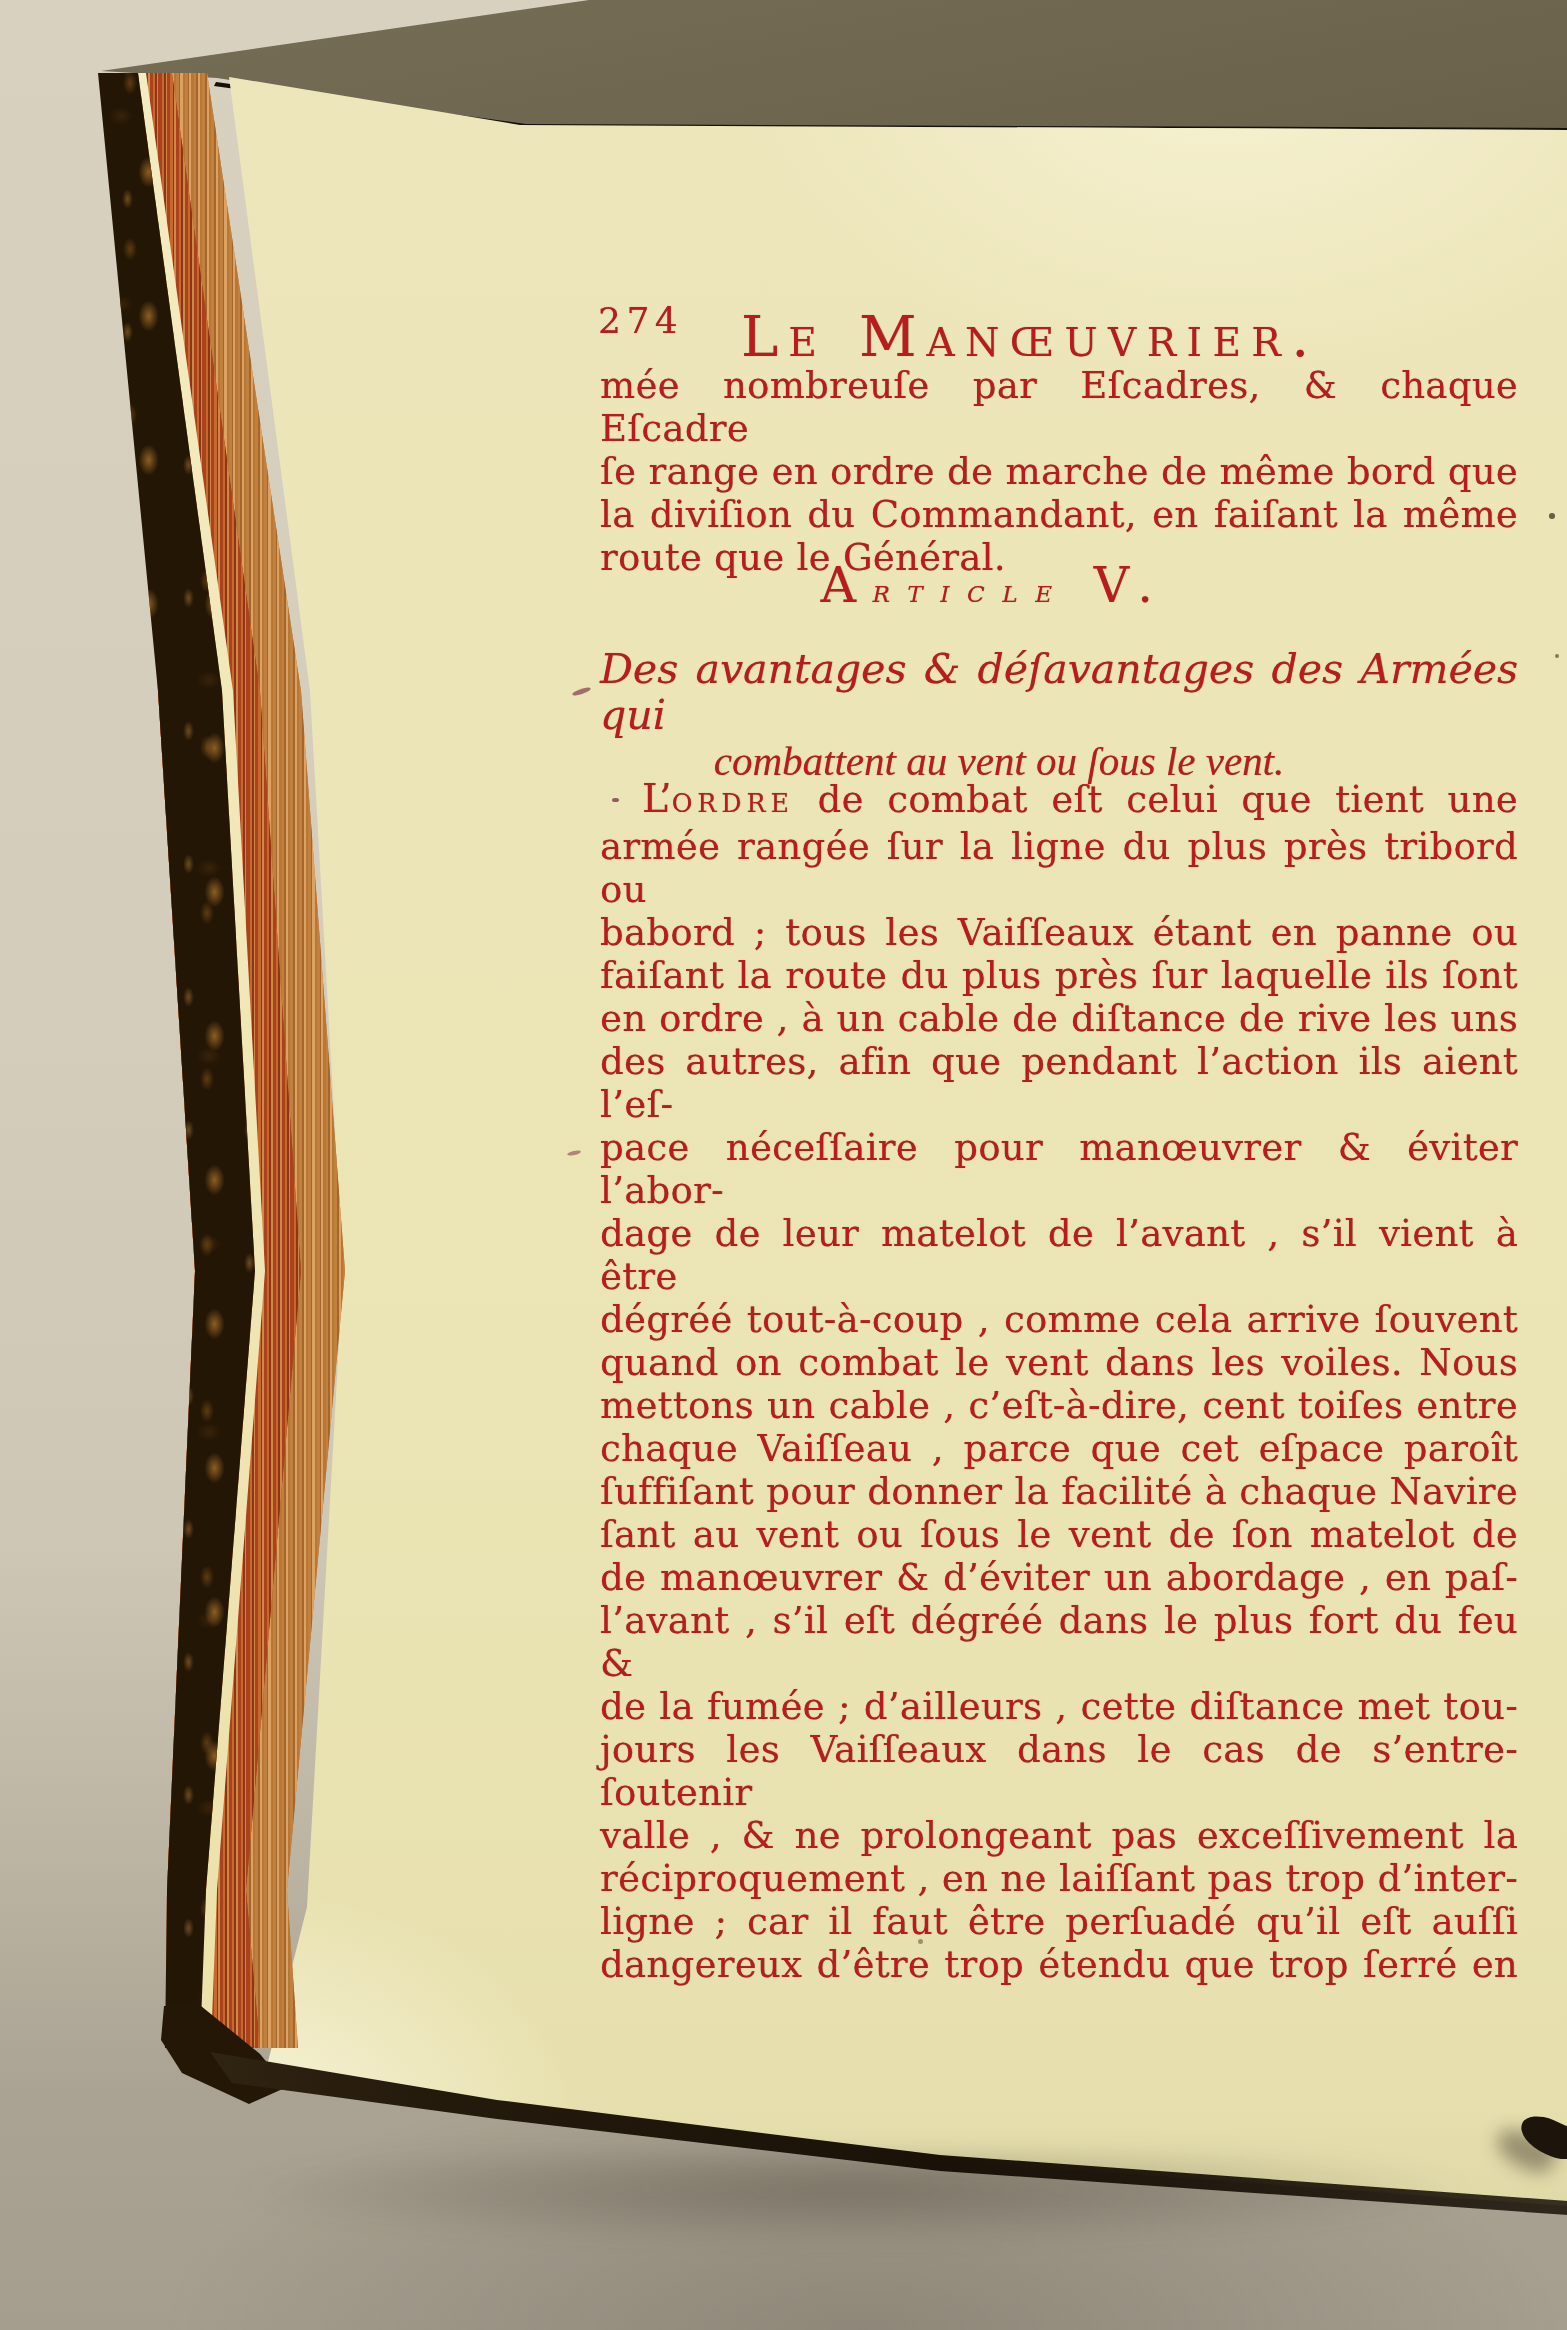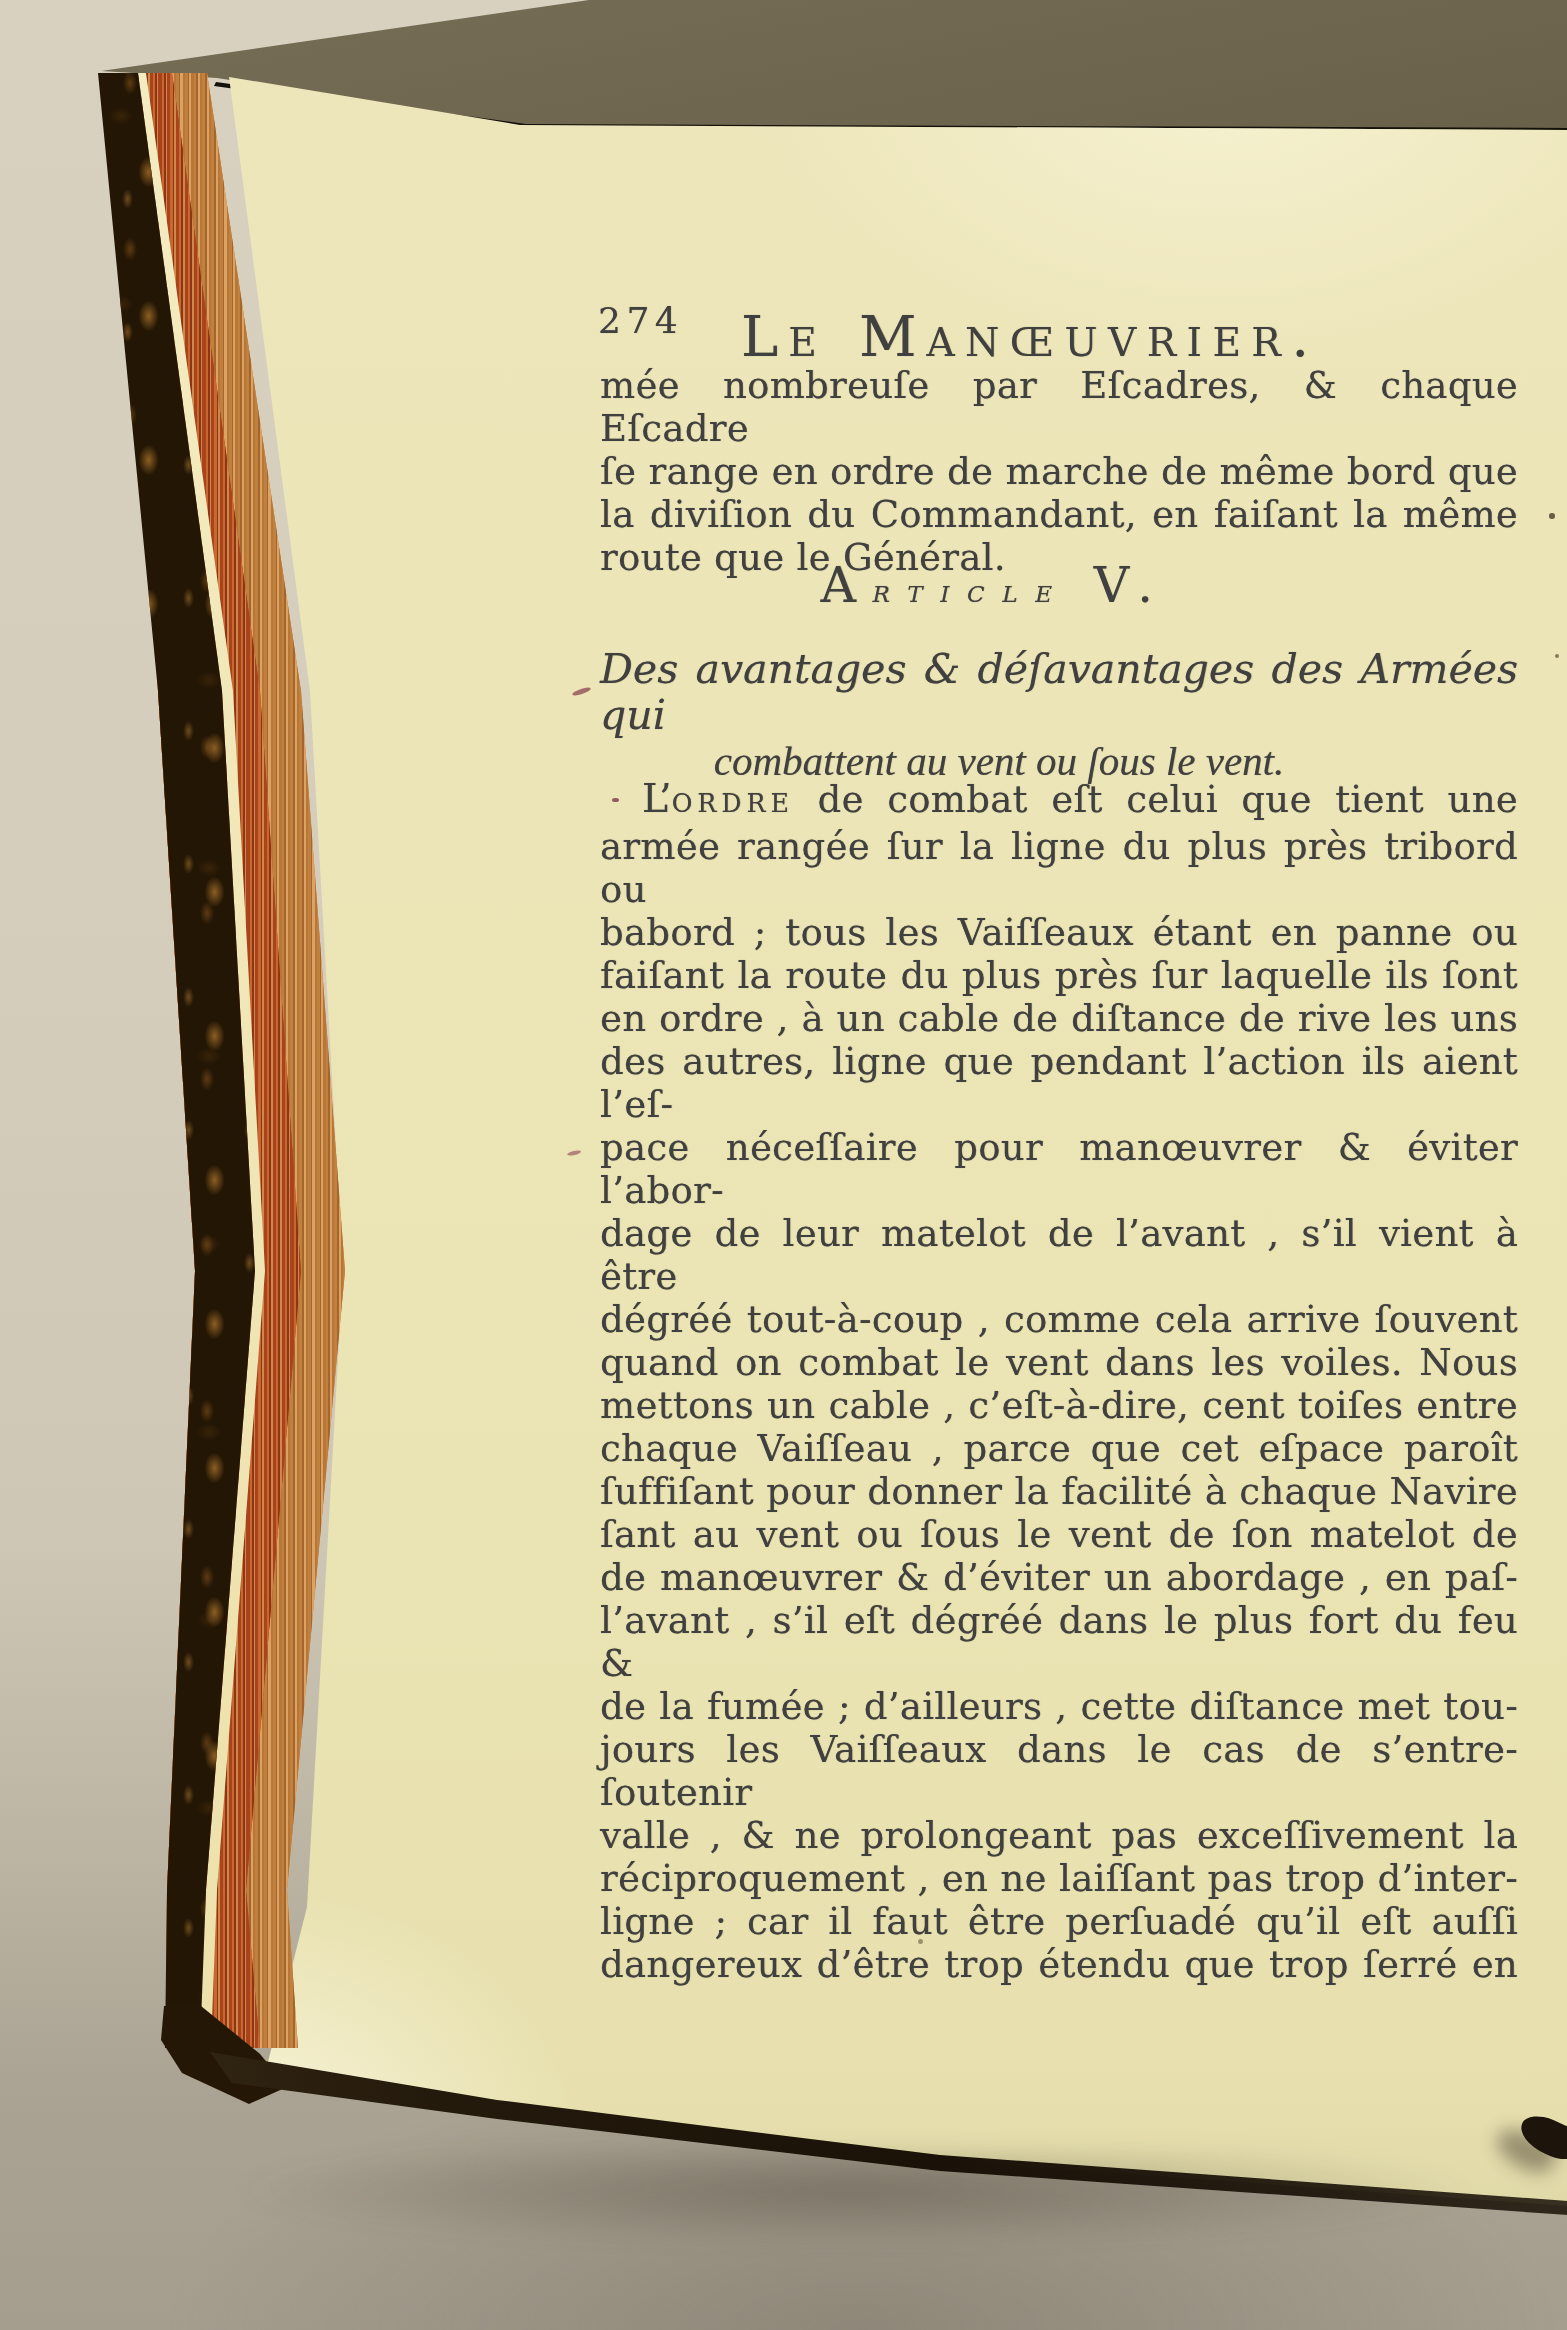--- a/index.html
+++ b/index.html
@@ -67,21 +67,21 @@
     background:radial-gradient(60% 55% at 45% 30%, rgba(70,64,52,.38), rgba(70,64,52,0) 75%);
     filter:blur(10px);
   }
   #corner-mark{
     position:absolute;left:1519px;top:2120px;width:61px;height:34px;
     background:#1d150b;border-radius:50% 10% 40% 60%;transform:rotate(24deg);
     box-shadow:-16.6px 22px 16.6px rgba(60,52,40,.45);
   }
 
   
-  .ink{color:#404040;text-shadow:0.3px 0.4px 0.8px rgba(47,35,18,.5);}
+  .ink{color:#b91c1c;text-shadow:0.3px 0.4px 0.8px rgba(47,35,18,.5);}
   .tblock{position:absolute;left:600px;width:918px;}
   .line{text-align:justify;text-align-last:justify;}
   .line.last{text-align-last:left;}
 
   #page-number{position:absolute;left:598px;top:300px;font-size:36px;letter-spacing:5.5px;}
   #running-title{top:280px;text-align:center;transform:translateX(-29px);white-space:nowrap;margin-top:24px;}
   #running-title .bigcap{font-size:56px;letter-spacing:10px;}
   #running-title .smcap{font-size:39px;letter-spacing:10.5px;}
   #running-title .gap{display:inline-block;width:32px;}
 
@@ -142,21 +142,21 @@
 
 <div id="body-paragraph" class="tblock ink">
   <div class="line first">
     <span class="lead">L’</span><span class="sc-run">ORDRE</span><span> de combat eſt celui que tient une</span>
   </div>
   <div>
       <div class="line">armée rangée ſur la ligne du plus près tribord ou</div>
       <div class="line">babord ; tous les Vaiſſeaux étant en panne ou</div>
       <div class="line">faiſant la route du plus près ſur laquelle ils ſont</div>
       <div class="line">en ordre , à un cable de diſtance de rive les uns</div>
-      <div class="line">des autres, ligne que pendant l’action ils aient l’eſ-</div>
+      <div class="line">des autres, afin que pendant l’action ils aient l’eſ-</div>
       <div class="line">pace néceſſaire pour manœuvrer &amp; éviter l’abor-</div>
       <div class="line">dage de leur matelot de l’avant , s’il vient à être</div>
       <div class="line">dégréé tout-à-coup , comme cela arrive ſouvent</div>
       <div class="line">quand on combat le vent dans les voiles. Nous</div>
       <div class="line">mettons un cable , c’eſt-à-dire, cent toiſes entre</div>
       <div class="line">chaque Vaiſſeau , parce que cet eſpace paroît</div>
       <div class="line">ſuffiſant pour donner la facilité à chaque Navire</div>
       <div class="line">ſant au vent ou ſous le vent de ſon matelot de</div>
       <div class="line">de manœuvrer &amp; d’éviter un abordage , en paſ-</div>
       <div class="line">l’avant , s’il eſt dégréé dans le plus fort du feu &amp;</div>

